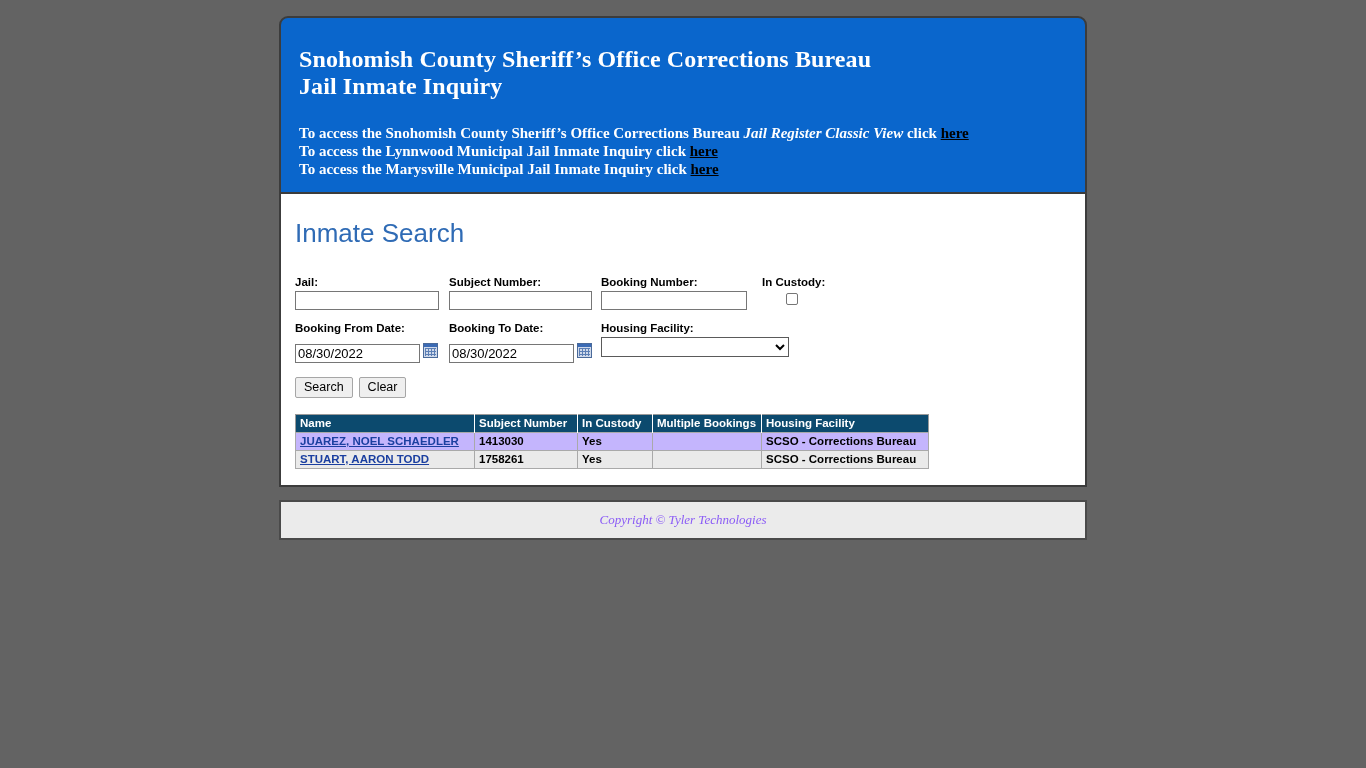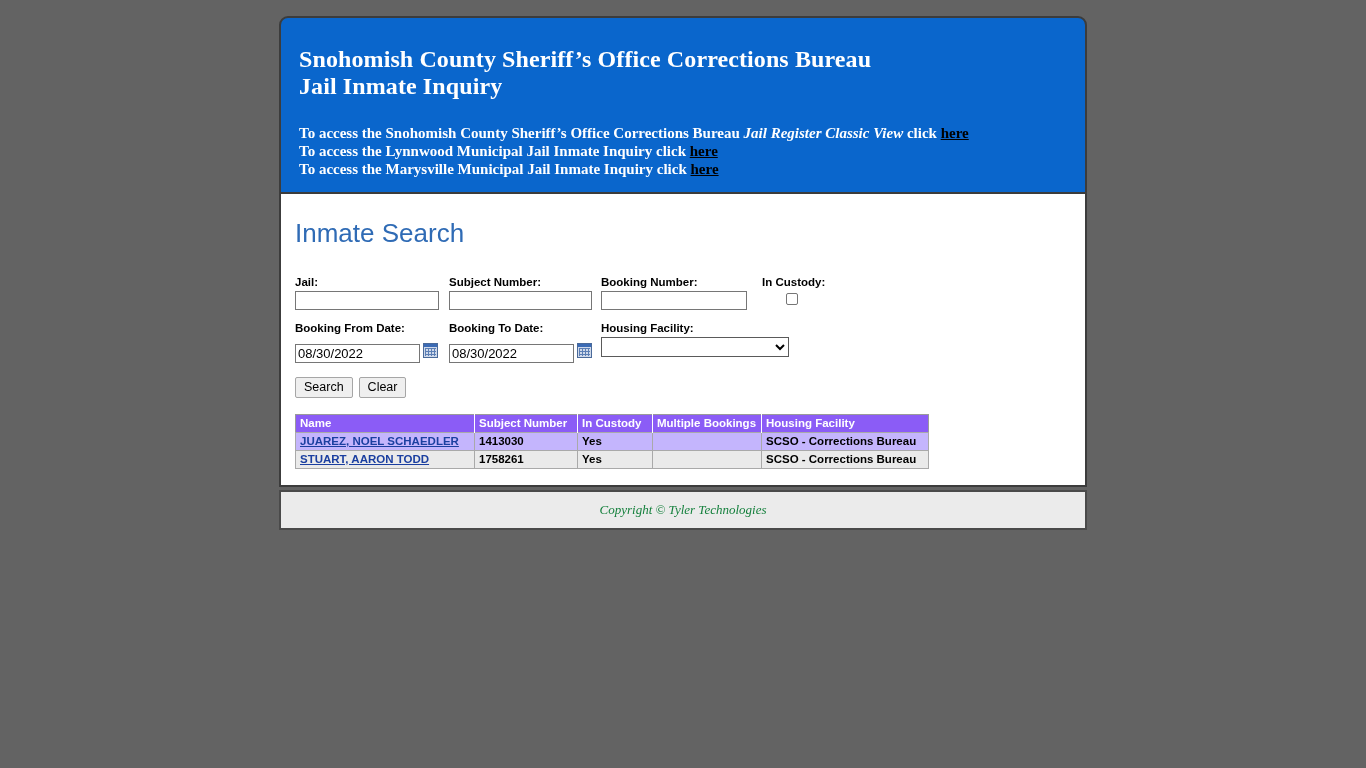--- a/index.html
+++ b/index.html
@@ -196,21 +196,21 @@
   
   table.results {
     margin-top: 16px;
     border-collapse: collapse;
     font-size: 11.5px;
     font-family: "Liberation Sans", sans-serif;
     font-weight: bold;
     border: 1px solid #9a9a9a;
   }
   table.results th {
-    background: #8b5cf6;
+    background: #0c4a6e;
     color: #ffffff;
     text-align: left;
     font-weight: bold;
     font-size: 11.5px;
     padding: 2px 4px 3px 4px;
     border-right: 1px solid #ffffff;
     white-space: nowrap;
   }
   table.results th:last-child { border-right: none; }
   table.results td {
@@ -228,32 +228,32 @@
     cursor: pointer;
   }
   .c-name    { width: 170px; }
   .c-subject { width: 94px; }
   .c-custody { width: 66px; }
   .c-multi   { width: 100px; }
   .c-housing { width: 158px; }
 
   
   .footer {
-    margin-top: 3px;
+    margin-top: 13px;
     background: #ebebeb;
     border: 2px solid #4a4a4a;
     box-sizing: border-box;
     height: 40px;
     display: flex;
     align-items: center;
     justify-content: center;
     font-family: "Liberation Serif", serif;
     font-style: italic;
     font-size: 13px;
-    color: #15803d;
+    color: #8b5cf6;
   }
 </style>
 </head>
 <body>
 
 <div id="page-wrap">
 
   <div class="banner">
     <div class="banner-title">
       <div>Snohomish County Sheriff’s Office Corrections Bureau</div>

